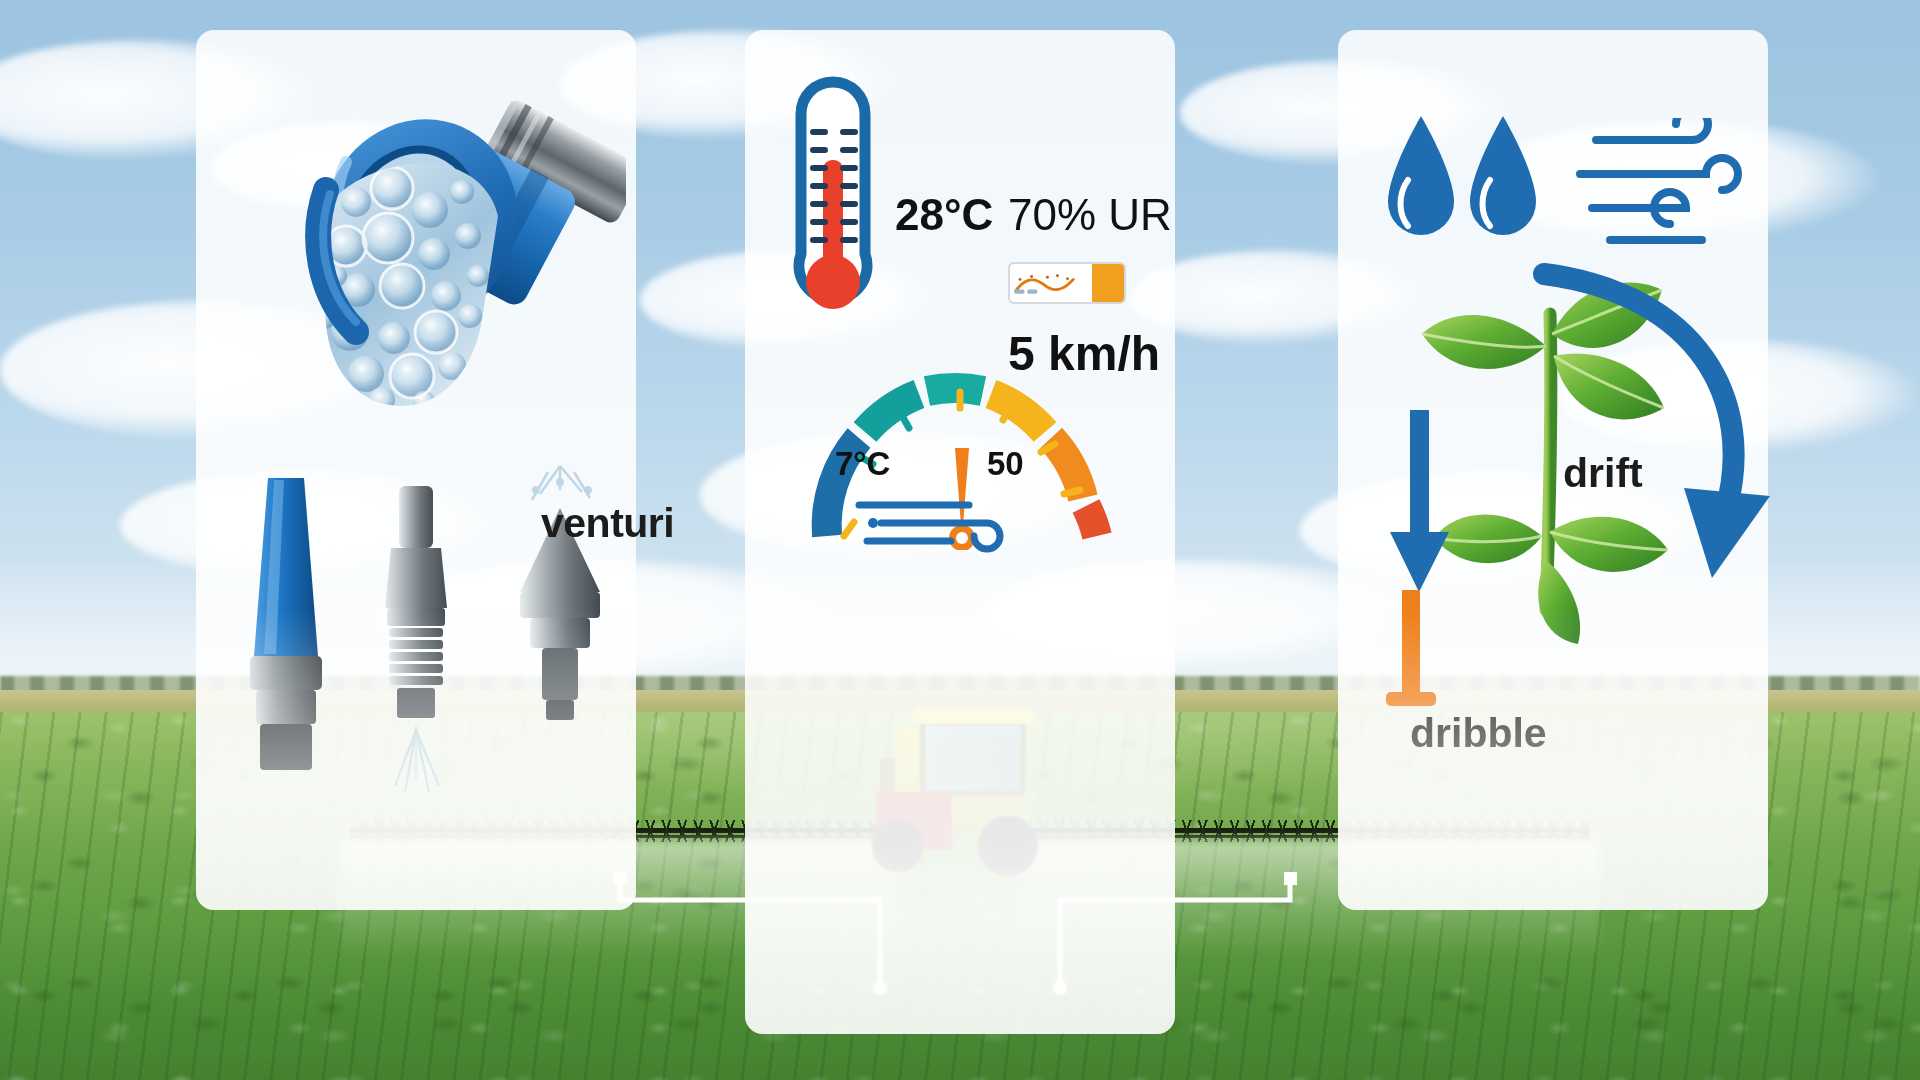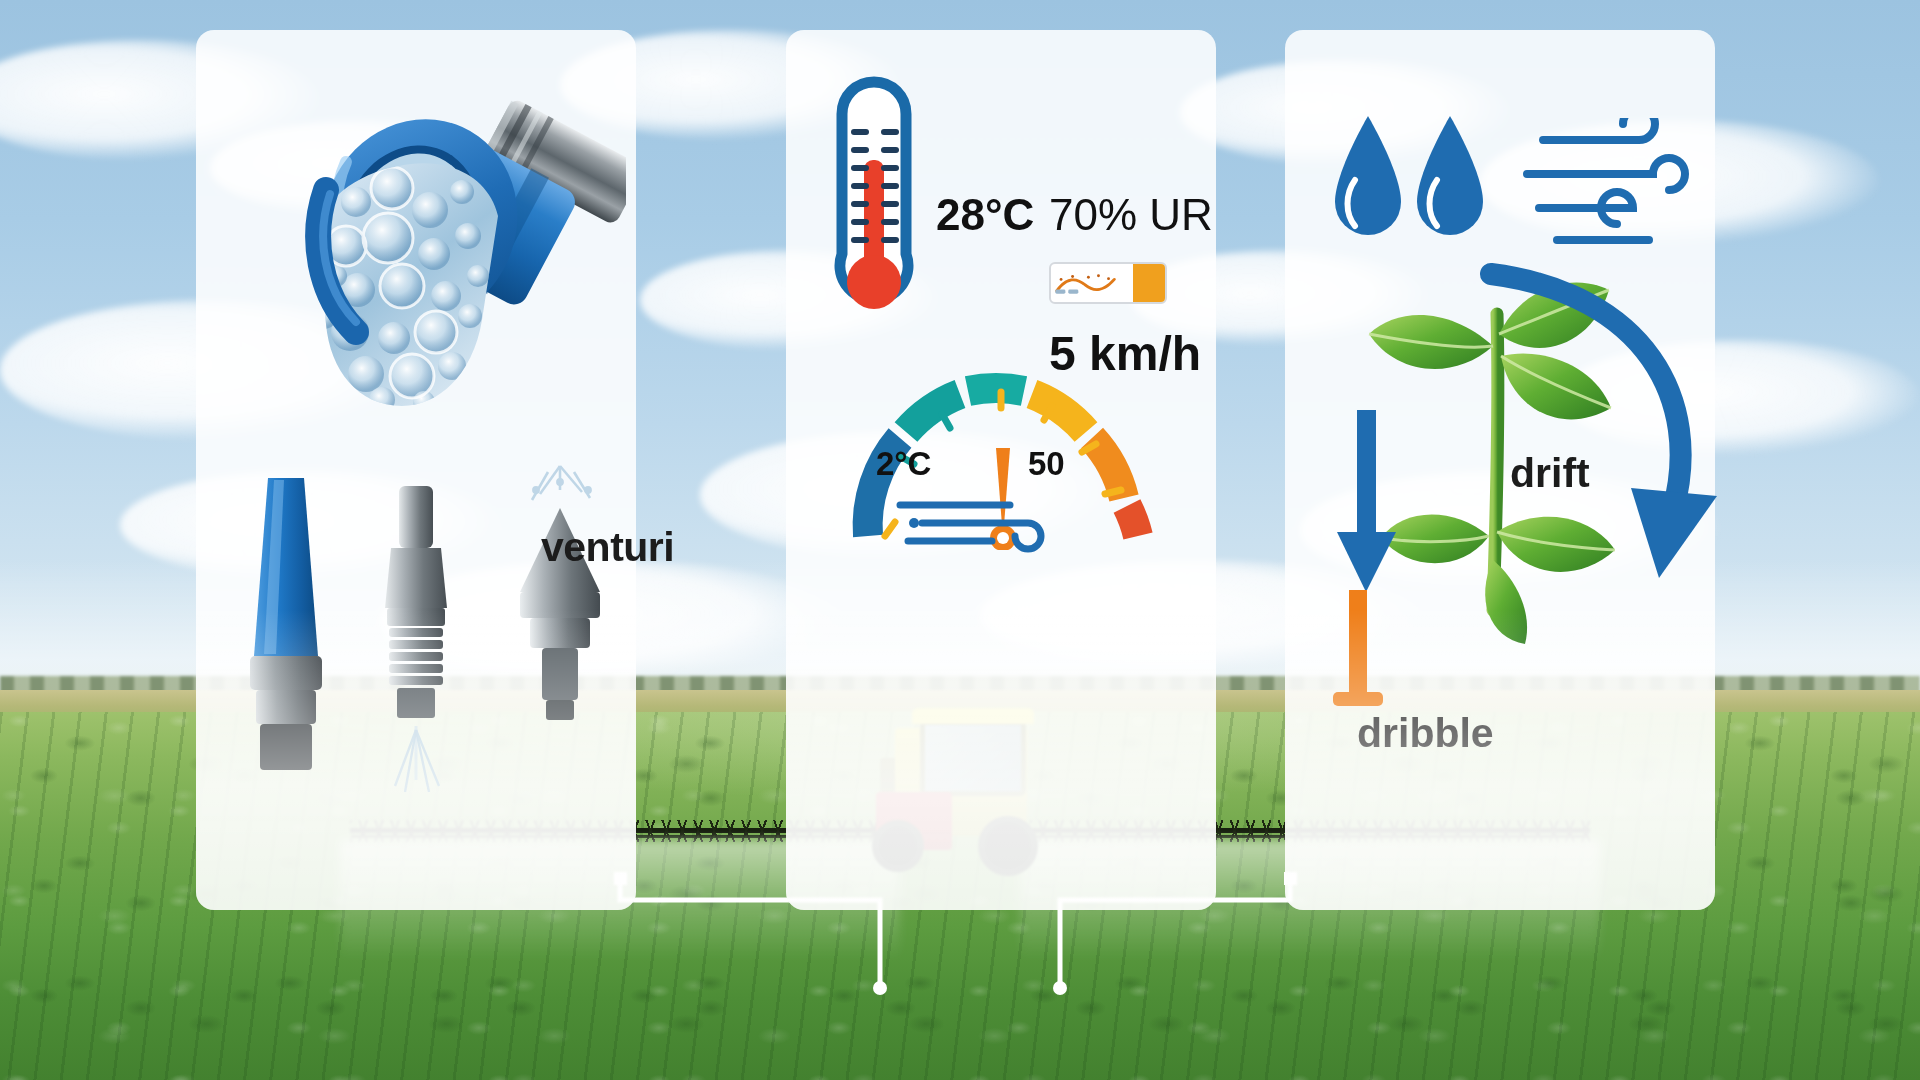--- a/index.html
+++ b/index.html
@@ -116,33 +116,33 @@
   #leaders{ position:absolute; left:0; top:0; width:1920px; height:1080px; pointer-events:none; }
 
   
   .panel{
     position:absolute;
     background:rgba(255,255,255,.86);
     border-radius:18px;
     backdrop-filter:blur(1px);
   }
   #panel-1{ left:196px;  top:30px;  width:440px;  height:880px; }
-  #panel-2{ left:786px;  top:30px;  width:430px;  height:880px; }
-  #panel-3{ left:1285px; top:30px;  width:430px;  height:880px; }
+  #panel-2{ left:745px;  top:30px;  width:430px;  height:1004px; }
+  #panel-3{ left:1338px; top:30px;  width:430px;  height:880px; }
   .panel-fade{
     position:absolute; left:0; bottom:0; width:100%; height:300px;
     background:linear-gradient(to bottom, rgba(255,255,255,0) 0%, rgba(255,255,255,.55) 60%, rgba(255,255,255,.30) 100%);
     border-radius:0 0 18px 18px; pointer-events:none;
   }
 
   
   .nozzle-photo{ position:absolute; left:10px; top:40px; width:420px; height:390px; }
   .label-venturi{
     position:absolute; left:345px; top:470px;
-    font-size:41px; font-weight:700; color:#1c1c1c; letter-spacing:-.5px;margin-top:24px;
+    font-size:41px; font-weight:700; color:#1c1c1c; letter-spacing:-.5px;
   }
 
   
   .temp-text{
     position:absolute; left:150px; top:160px;
     font-size:44px; font-weight:700; color:#111;
   }
   .hum-text{
     position:absolute; left:263px; top:160px;
     font-size:44px; font-weight:400; color:#111;
@@ -481,21 +481,21 @@
       <path d="M163,48 L163,32"></path>
         <path d="M206,60 L214,46"></path>
       <path d="M244,92 L258,84"></path>
         <path d="M267,134 L283,130"></path>
     </g>
     <path d="M165,178 L158,88 L172,88 Z" fill="#ef7f1a"></path>
     <circle cx="165" cy="178" r="13" fill="#ef7f1a"></circle>
     <circle cx="165" cy="178" r="6" fill="#ffffff"></circle>
   </svg>
 
-  <div class="gauge-min">2°C</div>
+  <div class="gauge-min">7°C</div>
   <div class="gauge-max">50</div>
 
   <svg class="wind-icon-2" viewBox="0 0 180 70">
     <g fill="none" stroke="#1f6cb0" stroke-width="7" stroke-linecap="round">
       <path d="M14,20 L124,20"></path>
       <path d="M36,38 L142,38 a13,13 0 1,1 -13,13"></path>
       <path d="M22,56 L106,56"></path>
     </g>
     <circle cx="28" cy="38" r="5" fill="#1f6cb0"></circle>
   </svg>

